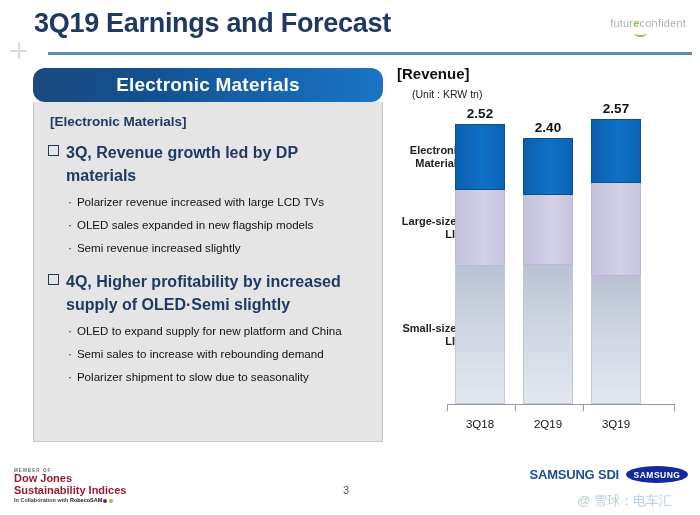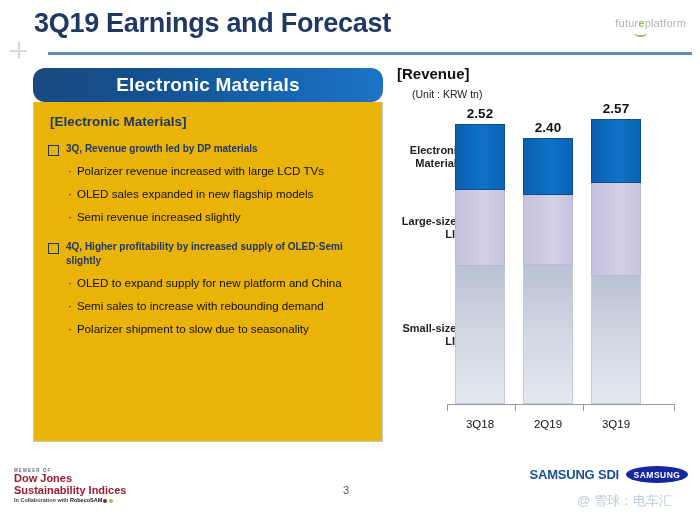--- a/index.html
+++ b/index.html
@@ -44,28 +44,28 @@
   
   .panel{position:absolute;left:33px;top:68px;width:350px;}
   .panel-head{
     height:34px;line-height:34px;text-align:center;
     background:linear-gradient(to right,#1b4a80 0%,#13508f 30%,#1565b0 70%,#1c74c6 100%);
     color:#fff;font-size:19px;font-weight:bold;letter-spacing:0.2px;border-radius:12px;
   }
   .panel-body{
     border:1px solid #c9c9c9;border-top:none;
     height:340px;padding:12px 10px 0 12px;box-sizing:border-box;
-    background:#eab308;
+    background:#e5e5e5;
   }
   .sec-title{
     font-size:13.5px;font-weight:bold;color:#1F3864;
     margin:0 0 13px 4px;
   }
   .topic{
-    font-size:10px;font-weight:bold;color:#1F3864;
+    font-size:16px;font-weight:bold;color:#1F3864;
     margin:0 0 7px 2px;line-height:1.42;
     display:flex;gap:7px;align-items:flex-start;
   }
   .chk{
     flex:none;width:9px;height:9px;border:1.4px solid #1F3864;
     margin-top:3px;
   }
   .topic .txt{flex:1;}
   .sub{
     font-size:11.6px;color:#111;margin:0 0 6px 22px;
@@ -147,21 +147,21 @@
     position:absolute;right:28px;top:492px;
     font-size:13px;color:#b9c9dc;white-space:nowrap;
   }
 </style>
 </head>
 <body>
 
 <div class="slide">
 
   <div class="title">3Q19 Earnings and Forecast</div>
-  <div class="tagline"><span>futur</span><span class="e">e</span><span>platform</span></div>
+  <div class="tagline"><span>futur</span><span class="e">e</span><span>confident</span></div>
   <div class="smile"></div>
   <div class="rule"></div>
   <div class="plusmark"></div>
 
   <div class="panel">
     <div class="panel-head">Electronic Materials</div>
     <div class="panel-body">
       <div class="sec-title">[Electronic Materials]</div>
 
       <div class="topic">

